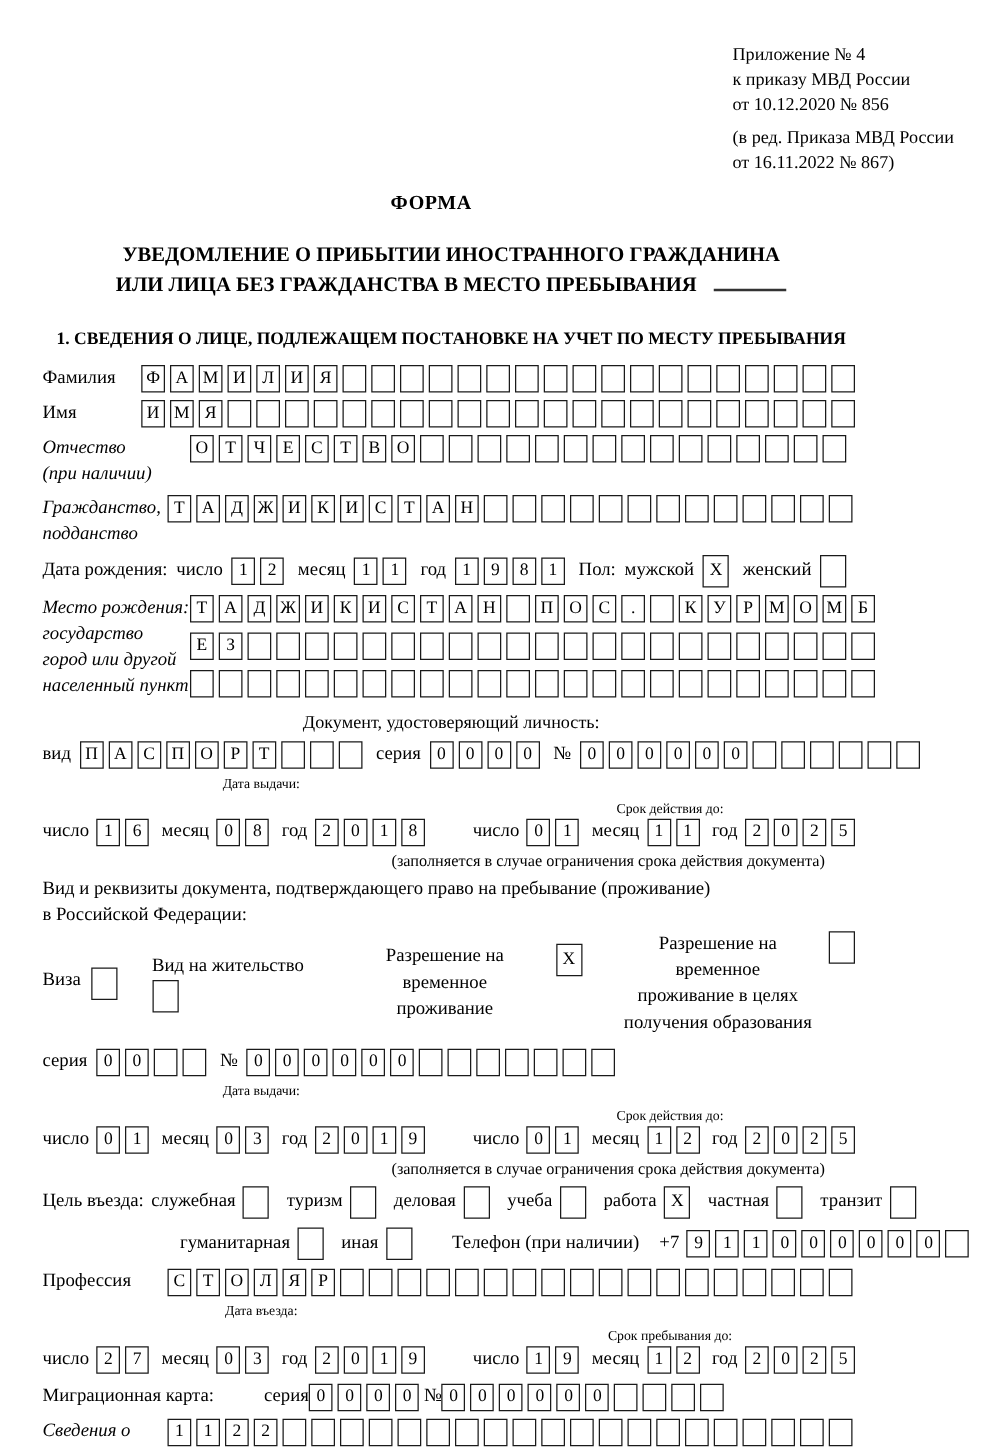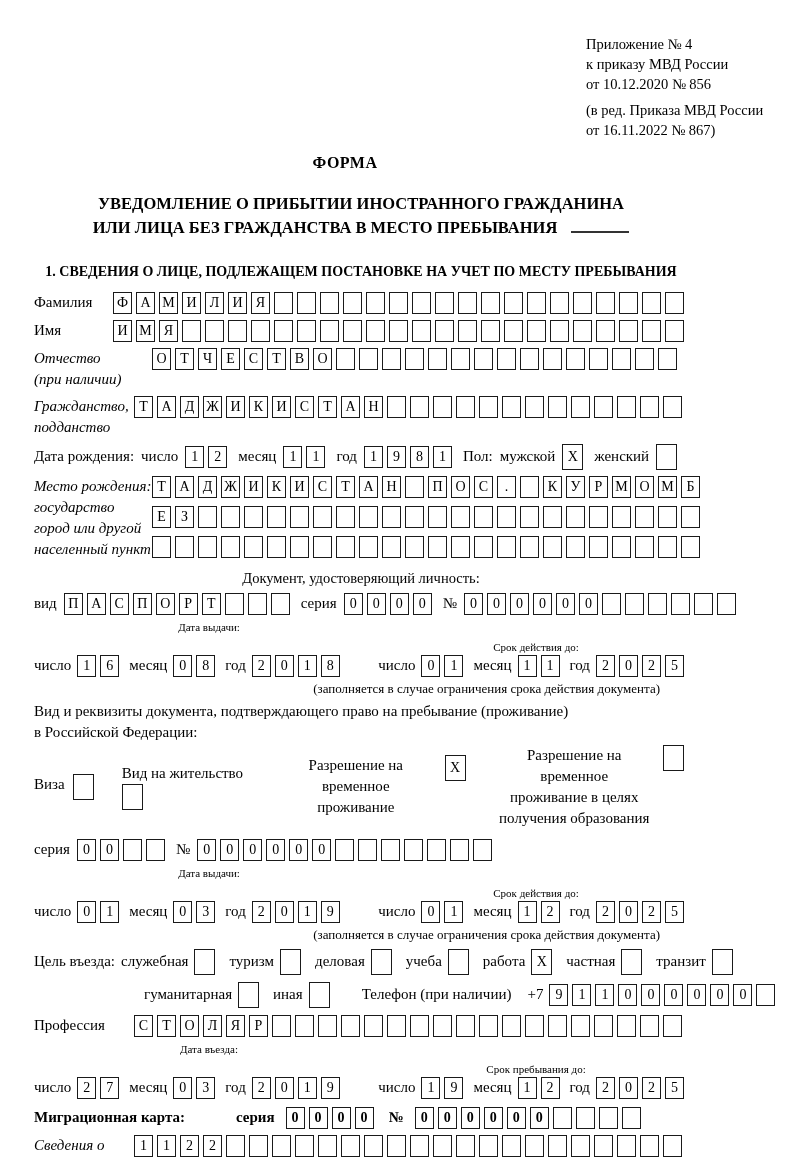--- a/index.html
+++ b/index.html
@@ -281,21 +281,21 @@
       <span class="lbl">число</span>
       <span class="boxes"><span class="bx">1</span><span class="bx">9</span></span>
       <span class="lbl">месяц</span>
       <span class="boxes"><span class="bx">1</span><span class="bx">2</span></span>
       <span class="lbl">год</span>
       <span class="boxes"><span class="bx">2</span><span class="bx">0</span><span class="bx">2</span><span class="bx">5</span></span>
     </span>
       </span>
   </div>
 
-  <div class="frow" style="gap:11px;font-weight:bold;">
+  <div class="frow" style="gap:0;">
     <span class="lbl">Миграционная карта:</span>
     <span class="lbl" style="margin-left:40px;">серия</span>
     <span class="boxes"><span class="bx">0</span><span class="bx">0</span><span class="bx">0</span><span class="bx">0</span></span>
     <span class="lbl">№</span>
     <span class="boxes"><span class="bx">0</span><span class="bx">0</span><span class="bx">0</span><span class="bx">0</span><span class="bx">0</span><span class="bx">0</span><span class="bx"></span><span class="bx"></span><span class="bx"></span><span class="bx"></span></span>
   </div>
 
   <div class="frow2" style="margin-top:4px;">
     <div class="lblcol w100">
       <div>Сведения о</div>

